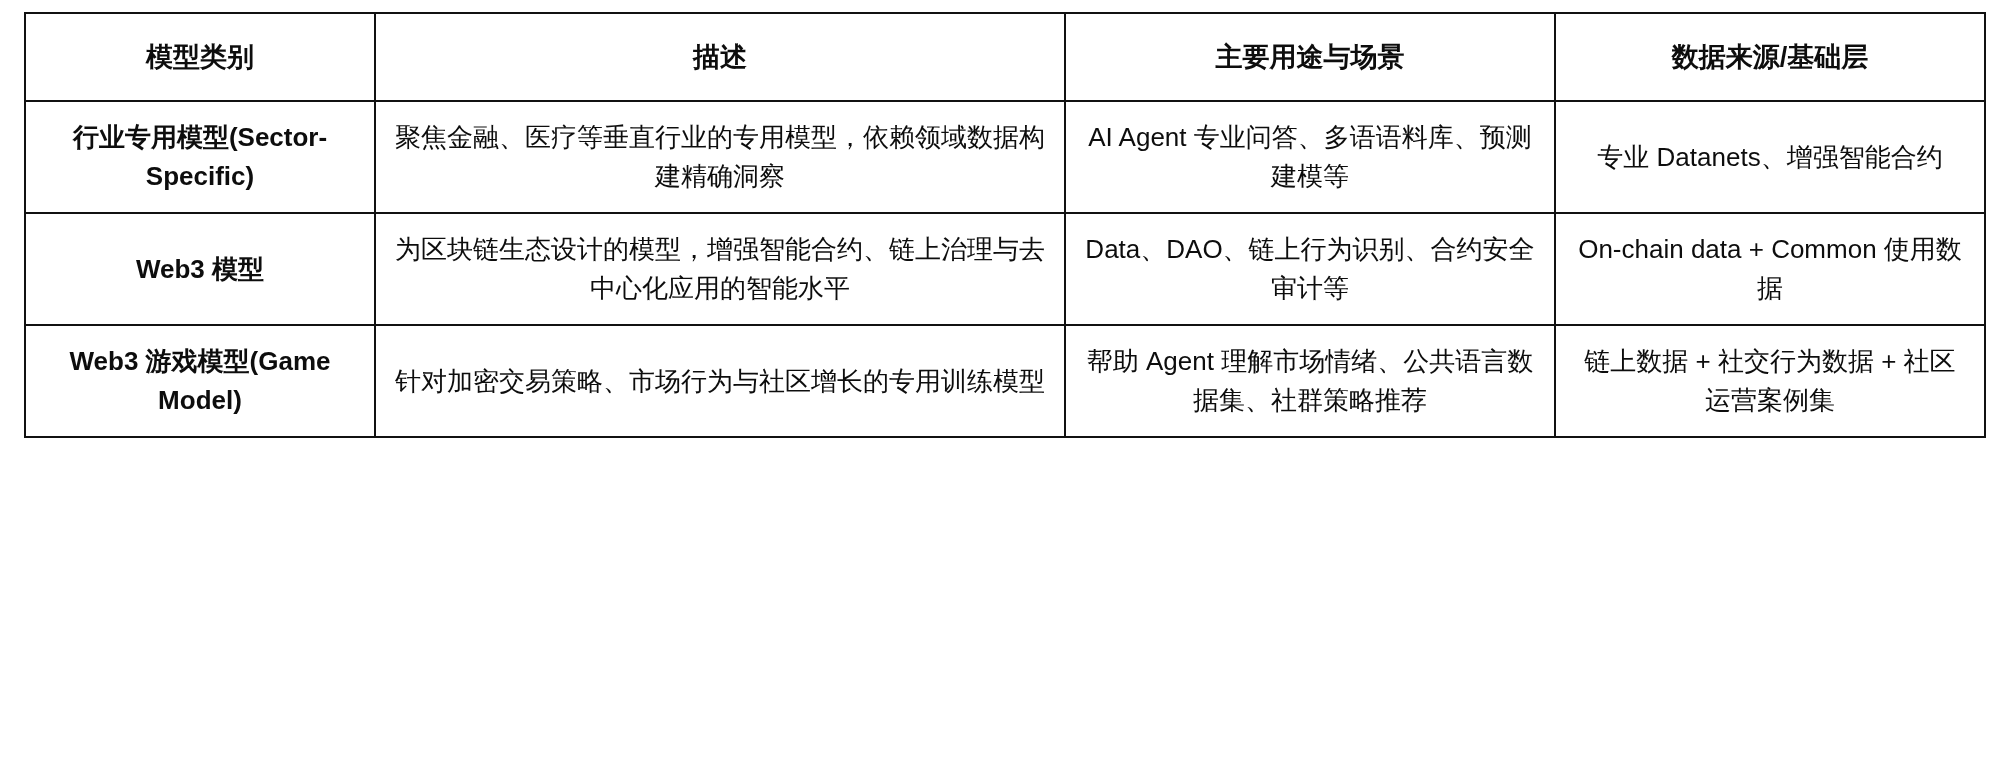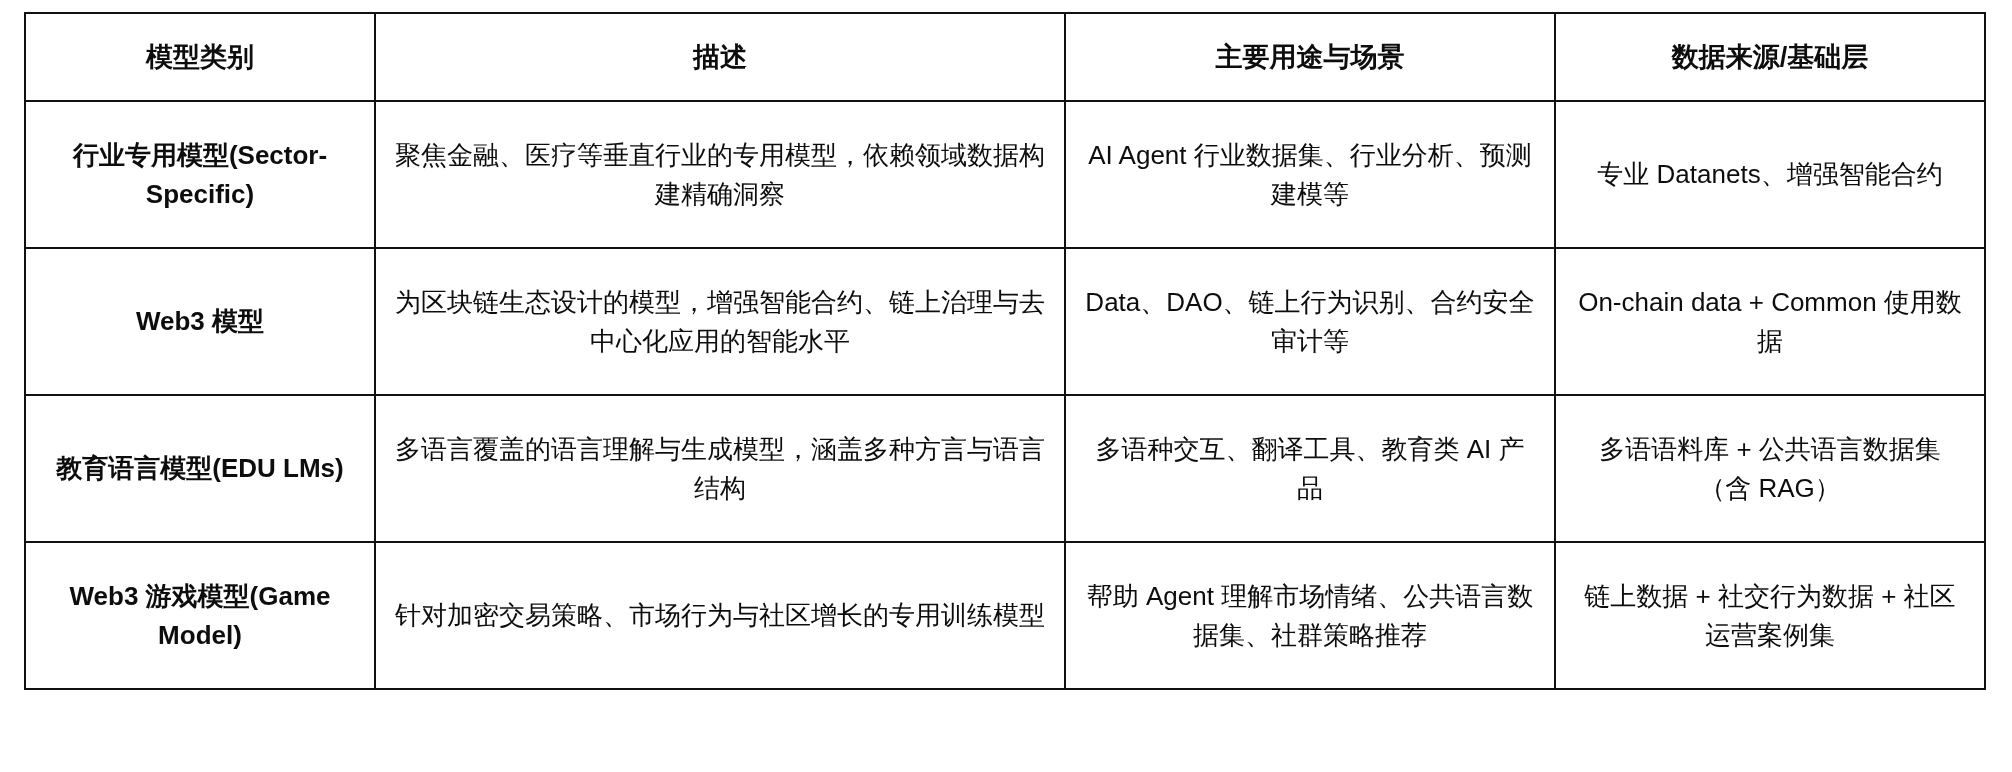--- a/index.html
+++ b/index.html
@@ -48,21 +48,21 @@
     font-weight: bold;
     font-size: 27px;
     height: 54px;
     padding-top: 16px;
     padding-bottom: 16px;
   }
   table.model-table td.cat {
     font-weight: bold;
   }
   table.model-table tbody tr {
-    height: 147px;
+    height: 112px;
   }
 </style>
 </head>
 <body>
 
 <div class="page">
   <table class="model-table">
     <colgroup>
       <col class="c0">
         <col class="c1">
@@ -74,34 +74,28 @@
         <th>模型类别</th>
         <th>描述</th>
         <th>主要用途与场景</th>
         <th>数据来源/基础层</th>
       </tr>
     </thead>
     <tbody>
       <tr>
         <td class="cat">行业专用模型(Sector-Specific)</td>
         <td>聚焦金融、医疗等垂直行业的专用模型，依赖领域数据构建精确洞察</td>
-        <td>AI Agent 行业数据集、行业分析、预测建模等</td>
+        <td>AI Agent 专业问答、多语语料库、预测建模等</td>
         <td>专业 Datanets、增强智能合约</td>
       </tr>
       <tr>
         <td class="cat">Web3 模型</td>
         <td>为区块链生态设计的模型，增强智能合约、链上治理与去中心化应用的智能水平</td>
         <td>Data、DAO、链上行为识别、合约安全审计等</td>
         <td>On-chain data + Common 使用数据</td>
-      </tr>
-      <tr>
-        <td class="cat">教育语言模型(EDU LMs)</td>
-        <td>多语言覆盖的语言理解与生成模型，涵盖多种方言与语言结构</td>
-        <td>多语种交互、翻译工具、教育类 AI 产品</td>
-        <td>多语语料库 + 公共语言数据集（含 RAG）</td>
       </tr>
       <tr>
         <td class="cat">Web3 游戏模型(Game Model)</td>
         <td>针对加密交易策略、市场行为与社区增长的专用训练模型</td>
         <td>帮助 Agent 理解市场情绪、公共语言数据集、社群策略推荐</td>
         <td>链上数据 + 社交行为数据 + 社区运营案例集</td>
       </tr>
     </tbody>
   </table>
 </div>

